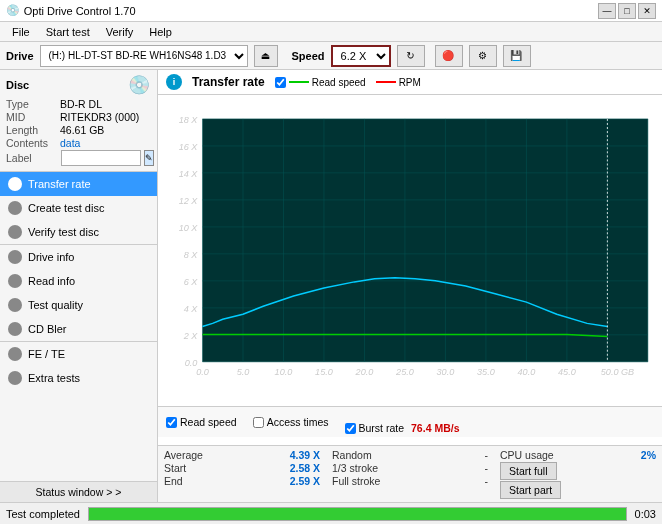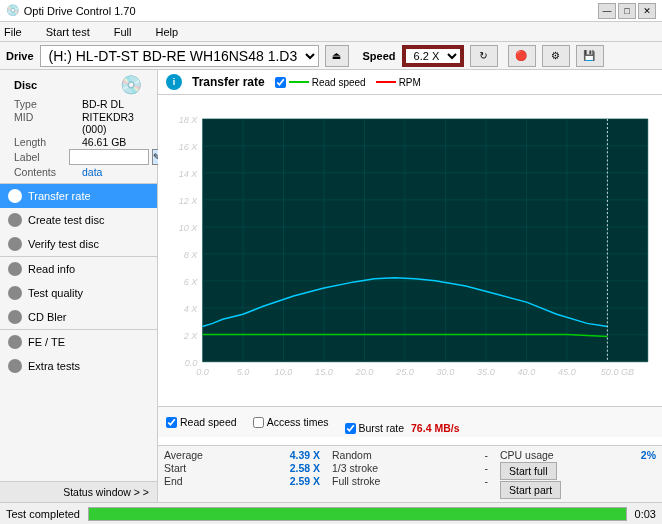--- a/index.html
+++ b/index.html
@@ -34,54 +34,54 @@
       font-size: 9px;
       display: flex; align-items: center; justify-content: center;
       cursor: pointer;
     }
     
     #menubar {
       background: #f5f5f5;
       height: 20px;
       display: flex;
       align-items: center;
-      padding: 0 0;
+      padding: 0 8px;
       border-bottom: 1px solid #ccc;
-      gap: 16px;
+      gap: 8px;
     }
     .menu-item { font-size: 11px; padding: 1px 4px; cursor: pointer; color: #000; }
     
     #drivebar {
       background: #f5f5f5;
       height: 28px;
       display: flex;
       align-items: center;
       padding: 0 6px;
       border-bottom: 1px solid #ccc;
       gap: 6px;
     }
     #drive-select {
       height: 22px;
-      font-size: 14px;
+      font-size: 10px;
       border: 1px solid #aaa;
       background: white;
       padding: 0 4px;
       min-width: 200px;
     }
     .drive-icon-btn {
       width: 24px; height: 22px;
       background: #e8e8e8;
       border: 1px solid #aaa;
       display: flex; align-items: center; justify-content: center;
       cursor: pointer; font-size: 10px;
     }
     #speed-select {
       height: 22px;
       font-size: 11px;
-      border: 4px solid #7f1d1d;
+      border: 2px solid #7f1d1d;
       background: white;
       padding: 0 4px;
       min-width: 60px;
     }
     .action-btn {
       width: 28px; height: 22px;
       background: #e8e8e8;
       border: 1px solid #aaa;
       display: flex; align-items: center; justify-content: center;
       cursor: pointer; font-size: 10px;
@@ -95,30 +95,30 @@
     #sidebar {
       width: 158px;
       background: #f5f5f5;
       border-right: 1px solid #ccc;
       display: flex;
       flex-direction: column;
       flex-shrink: 0;
     }
     
     #disc-panel {
-      padding: 4px 14px;
+      padding: 4px 6px;
       border-bottom: 1px solid #ccc;
     }
     #disc-panel-header {
       display: flex;
       align-items: center;
       justify-content: space-between;
       margin-bottom: 2px;
     }
-    .disc-row { display: flex; gap: 16px; font-size: 10.5px; margin: 1px 0; }
+    .disc-row { display: flex; gap: 2px; font-size: 10.5px; margin: 1px 0; }
     .disc-field { color: #555; min-width: 52px; }
     .disc-value { color: #000; }
     .disc-value-blue { color: #0066cc; }
     #label-row { display: flex; align-items: center; gap: 3px; }
     #label-input {
       width: 80px; height: 16px;
       border: 1px solid #aaa;
       font-size: 10px;
       padding: 0 2px;
     }
@@ -157,21 +157,21 @@
     
     #status-bar-side {
       margin-top: auto;
       border-top: 1px solid #ccc;
       padding: 4px 8px;
       background: #e8e8e8;
       font-size: 10.5px;
       cursor: pointer;
       display: flex;
       align-items: center;
-      justify-content: flex-end;
+      justify-content: center;
     }
     
     #chart-area {
       flex: 1;
       display: flex;
       flex-direction: column;
       background: #fff;
     }
     #chart-header {
       display: flex;
@@ -260,21 +260,21 @@
   <div id="titlebar-controls">
     <div class="title-btn">—</div>
     <div class="title-btn">□</div>
     <div class="title-btn">✕</div>
   </div>
 </div>
 
 <div id="menubar">
   <span class="menu-item">File</span>
   <span class="menu-item">Start test</span>
-  <span class="menu-item">Full</span>
+  <span class="menu-item">Verify</span>
   <span class="menu-item">Help</span>
 </div>
 
 <div id="drivebar">
   <span style="font-weight:bold;">Drive</span>
   <select id="drive-select">
     <option>(H:)  HL-DT-ST BD-RE  WH16NS48 1.D3</option>
   </select>
   <div class="drive-icon-btn">⏏</div>
   <span style="font-weight:bold;margin-left:8px;">Speed</span>
@@ -301,44 +301,48 @@
         <span class="disc-value">BD-R DL</span>
       </div>
       <div class="disc-row">
         <span class="disc-field">MID</span>
         <span class="disc-value">RITEKDR3 (000)</span>
       </div>
       <div class="disc-row">
         <span class="disc-field">Length</span>
         <span class="disc-value">46.61 GB</span>
       </div>
+      <div class="disc-row">
+        <span class="disc-field">Contents</span>
+        <span class="disc-value disc-value-blue">data</span>
+      </div>
       <div id="label-row" class="disc-row">
         <span class="disc-field">Label</span>
         <input id="label-input" type="text" style="">
         <div id="label-icon">✎</div>
       </div>
-      <div class="disc-row">
-        <span class="disc-field">Contents</span>
-        <span class="disc-value disc-value-blue">data</span>
-      </div>
     </div>
 
     <div class="nav-item active">
       <div class="nav-dot"></div>
       <span>Transfer rate</span>
     </div>
     <div class="nav-item">
       <div class="nav-dot"></div>
       <span>Create test disc</span>
     </div>
     <div class="nav-item">
       <div class="nav-dot"></div>
       <span>Verify test disc</span>
     </div>
     <div class="section-divider"></div>
+    <div class="nav-item">
+      <div class="nav-dot"></div>
+      <span>Drive info</span>
+    </div>
     <div class="nav-item">
       <div class="nav-dot"></div>
       <span>Read info</span>
     </div>
     <div class="nav-item">
       <div class="nav-dot"></div>
       <span>Test quality</span>
     </div>
     <div class="nav-item">
       <div class="nav-dot"></div>

